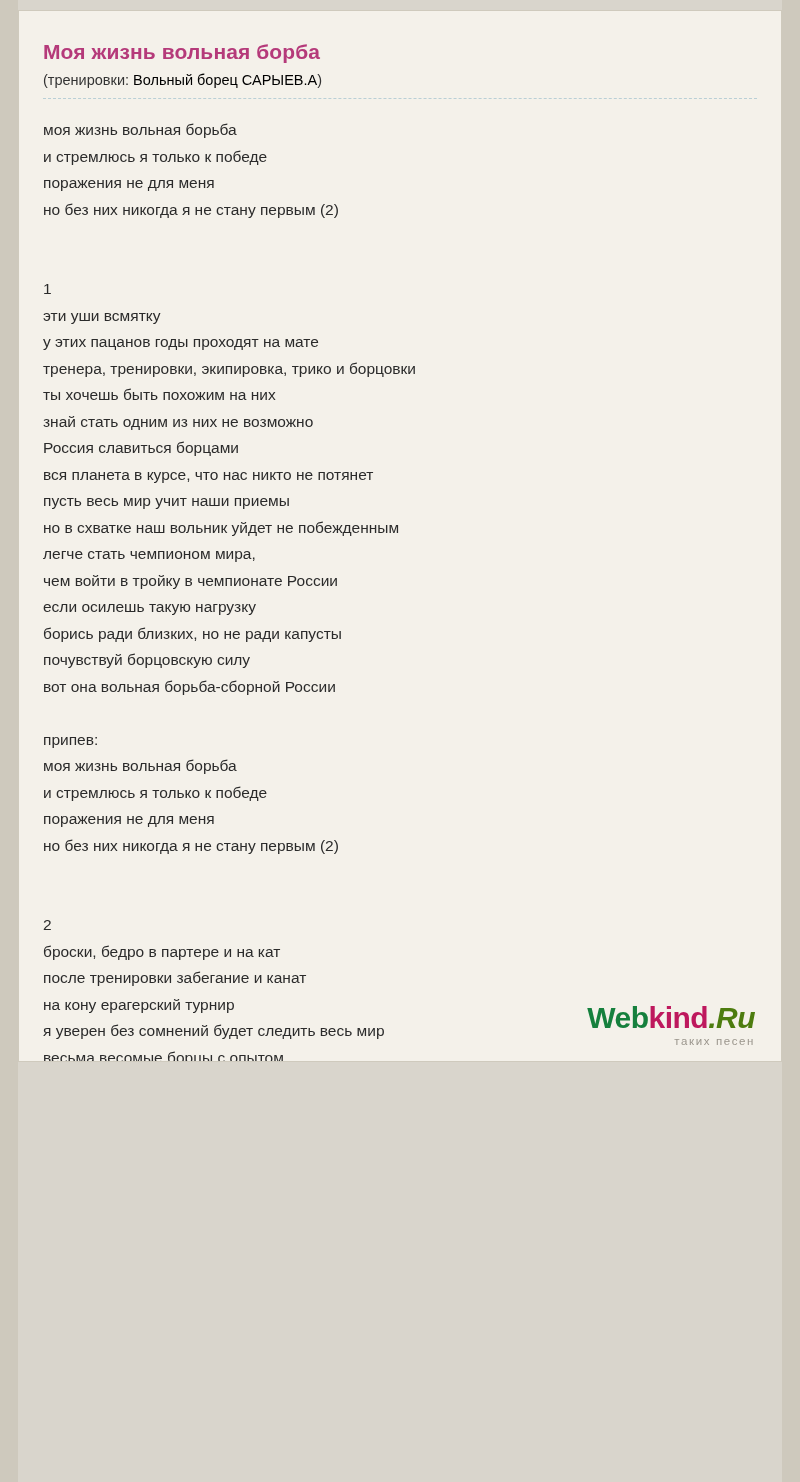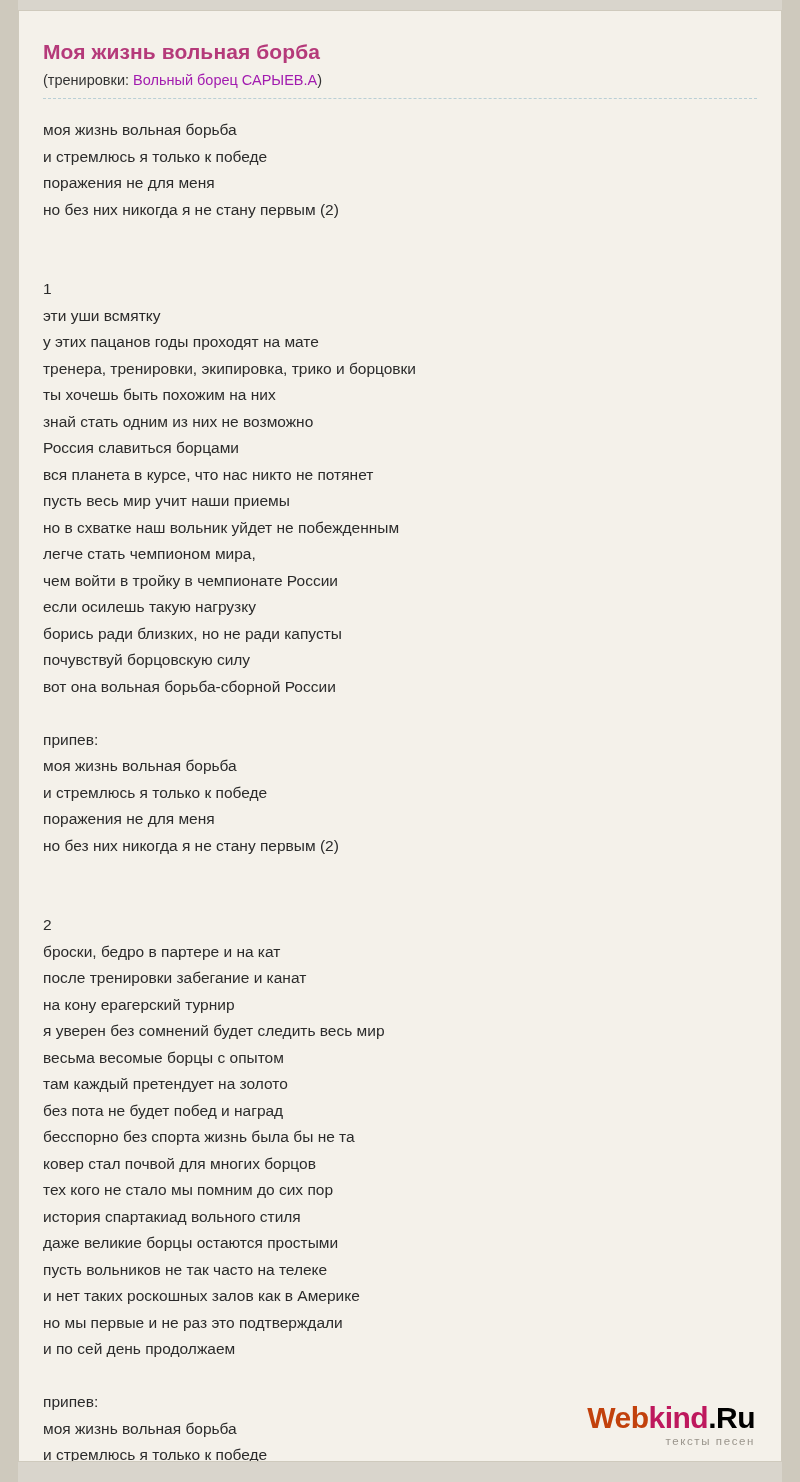--- a/index.html
+++ b/index.html
@@ -18,21 +18,21 @@
     width: 800px;
     height: 1482px;
     background: #d9d5cc;
     box-sizing: border-box;
   }
   .sheet {
     position: absolute;
     left: 18px;
     top: 10px;
     width: 764px;
-    height: 1452px;
+    height: 1052px;
     background: #f4f1ea;
     border: 1px solid #cfcabd;
     box-sizing: border-box;
     overflow: hidden;
   }
   .inner {
     padding: 28px 24px 10px 24px;
   }
   .song-title {
     color: #b53a7a;
@@ -43,21 +43,21 @@
     line-height: 1.2;
   }
   .performer-line {
     font-size: 14.5px;
     color: #333333;
     padding-bottom: 10px;
     border-bottom: 1px dashed #b9cfd6;
     margin-bottom: 18px;
   }
   .performer-link {
-    color: #a21caf;
+    color: #000000;
     text-decoration: none;
   }
   .lyrics {
     font-size: 15.5px;
     color: #2b2b2b;
     line-height: 26.5px;
     white-space: pre-wrap;
     word-wrap: break-word;
   }
   .watermark {
@@ -65,23 +65,23 @@
     right: 26px;
     bottom: 14px;
     text-align: right;
     line-height: 1;
   }
   .wm-main {
     font-size: 30px;
     font-weight: bold;
     letter-spacing: -0.5px;
   }
-  .wm-web { color: #c2410c; }
+  .wm-web { color: #15803d; }
   .wm-kind { color: #be185d; }
-  .wm-ru { color: #000000; }
+  .wm-ru { color: #4d7c0f; font-style: italic; }
   .wm-sub {
     margin-top: 3px;
     font-size: 11.5px;
     color: #9a958c;
     letter-spacing: 1.6px;
   }
   .edge-left {
     position: absolute;
     left: 0;
     top: 0;
@@ -166,17 +166,17 @@
 припев:
 моя жизнь вольная борьба
 и стремлюсь я только к победе
 поражения не для меня
 но без них никогда я не стану первым (2)</div>
 
     </div>
 
     <div class="watermark">
       <div class="wm-main"><span class="wm-web">Web</span><span class="wm-kind">kind</span><span class="wm-ru">.Ru</span></div>
-      <div class="wm-sub">тексты песен</div>
+      <div class="wm-sub">таких песен</div>
     </div>
   </div>
 
 </div>
 
 </body></html>

